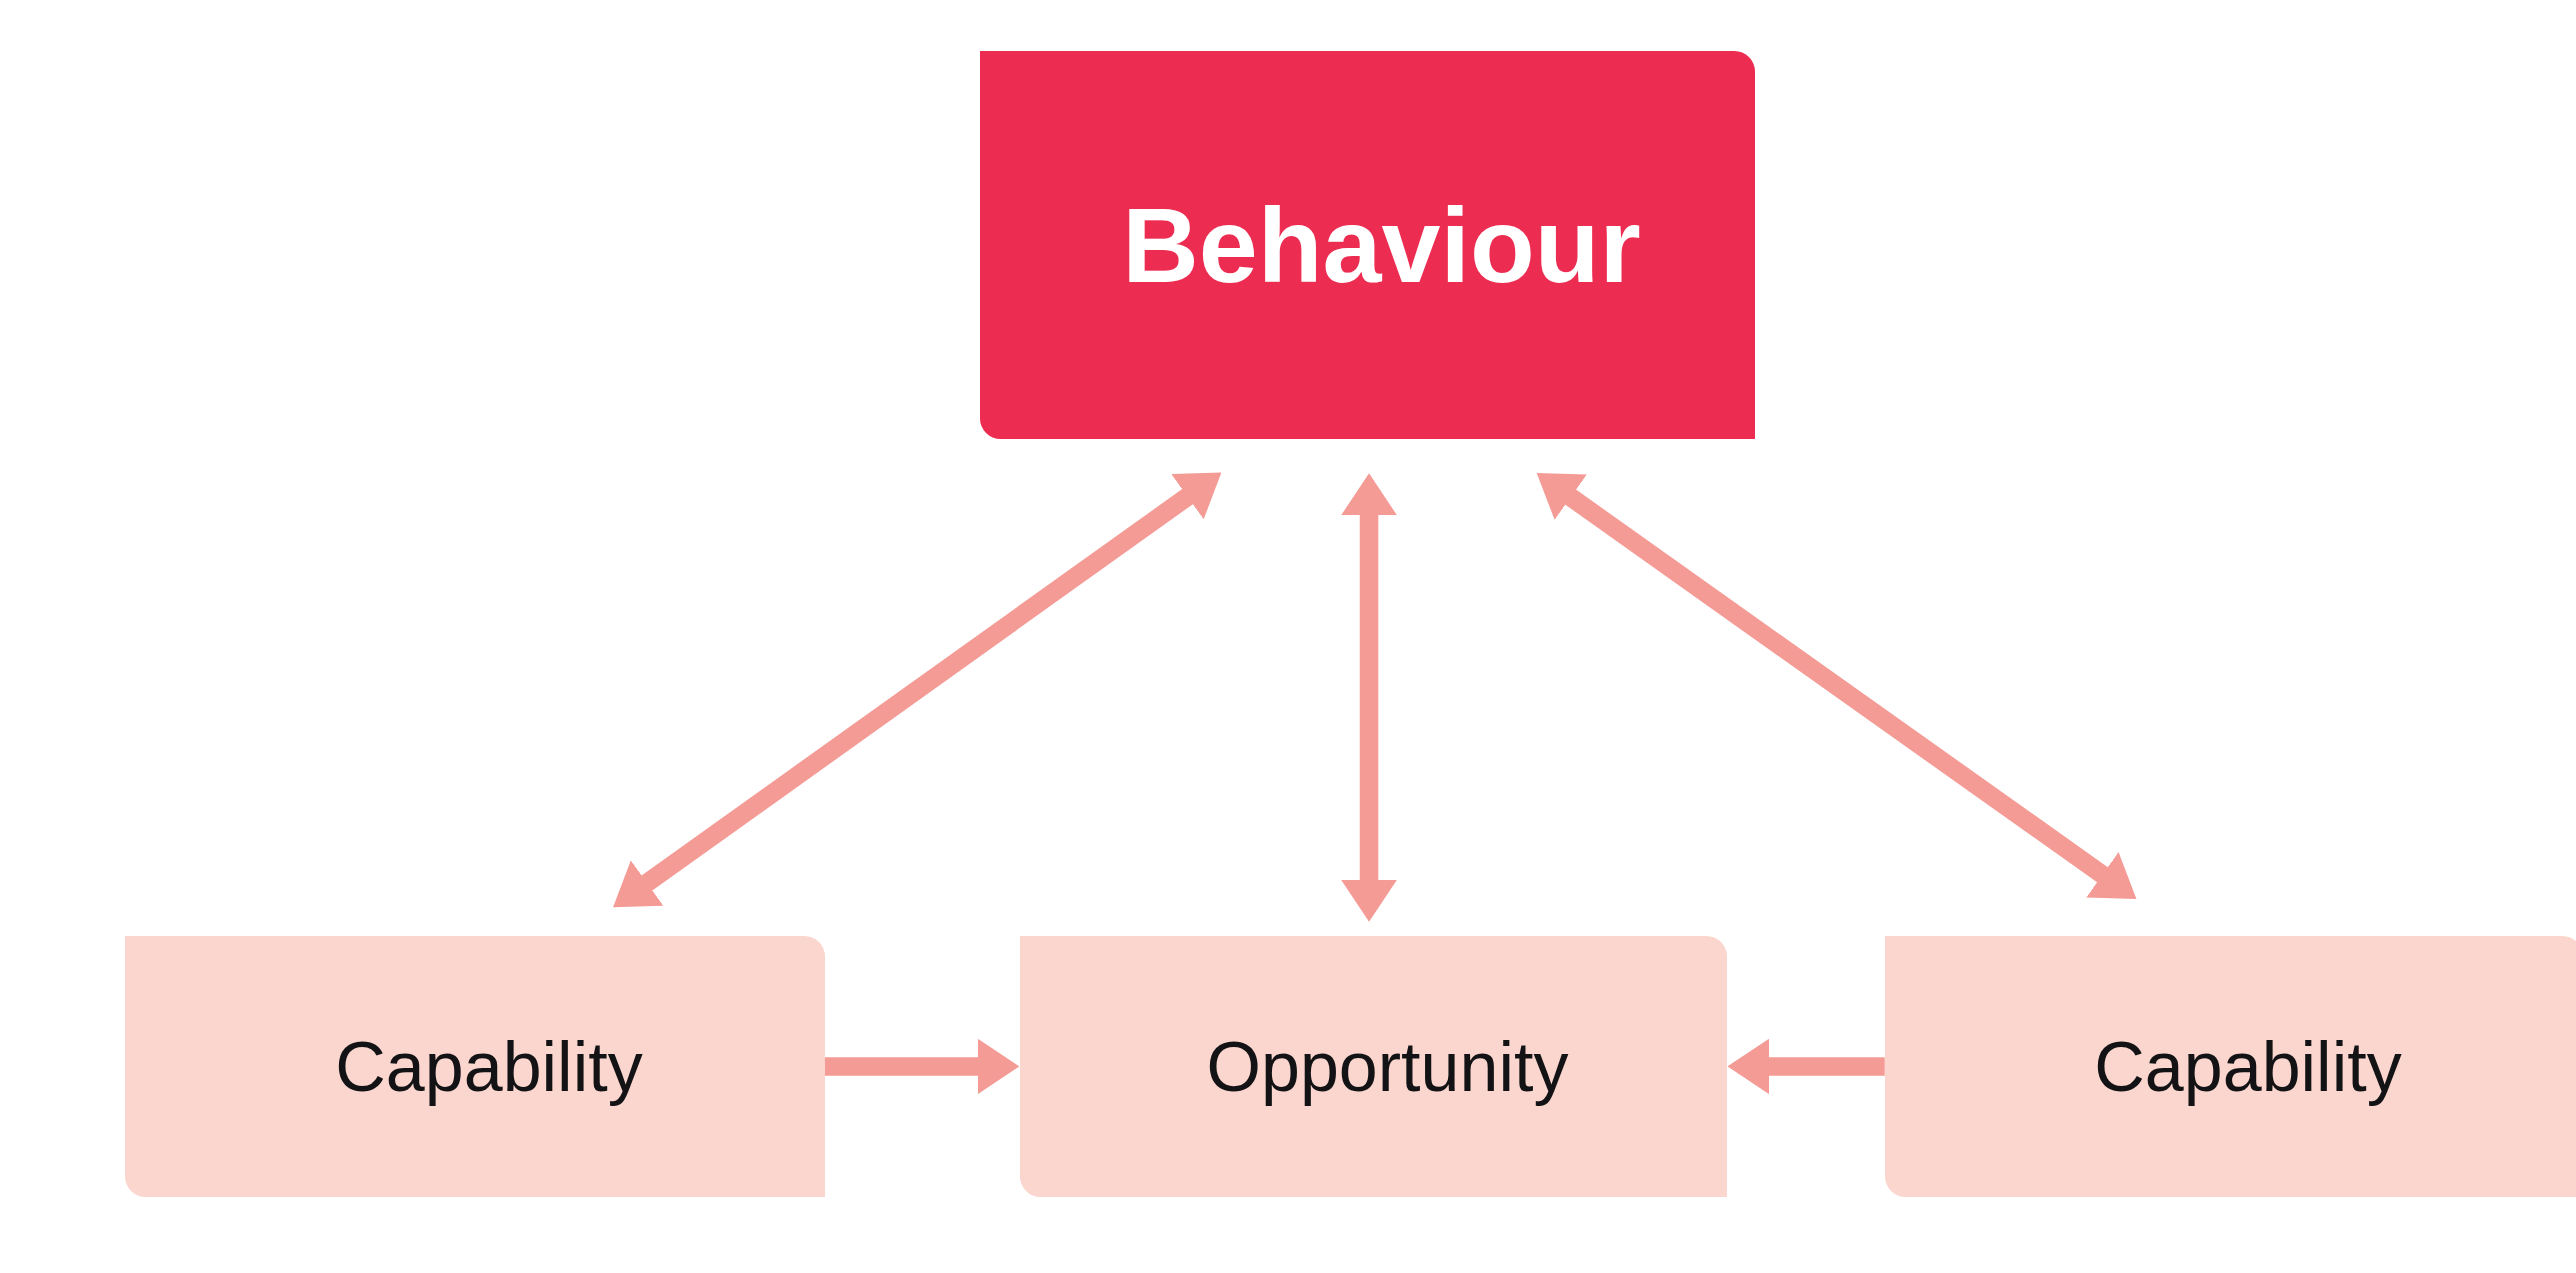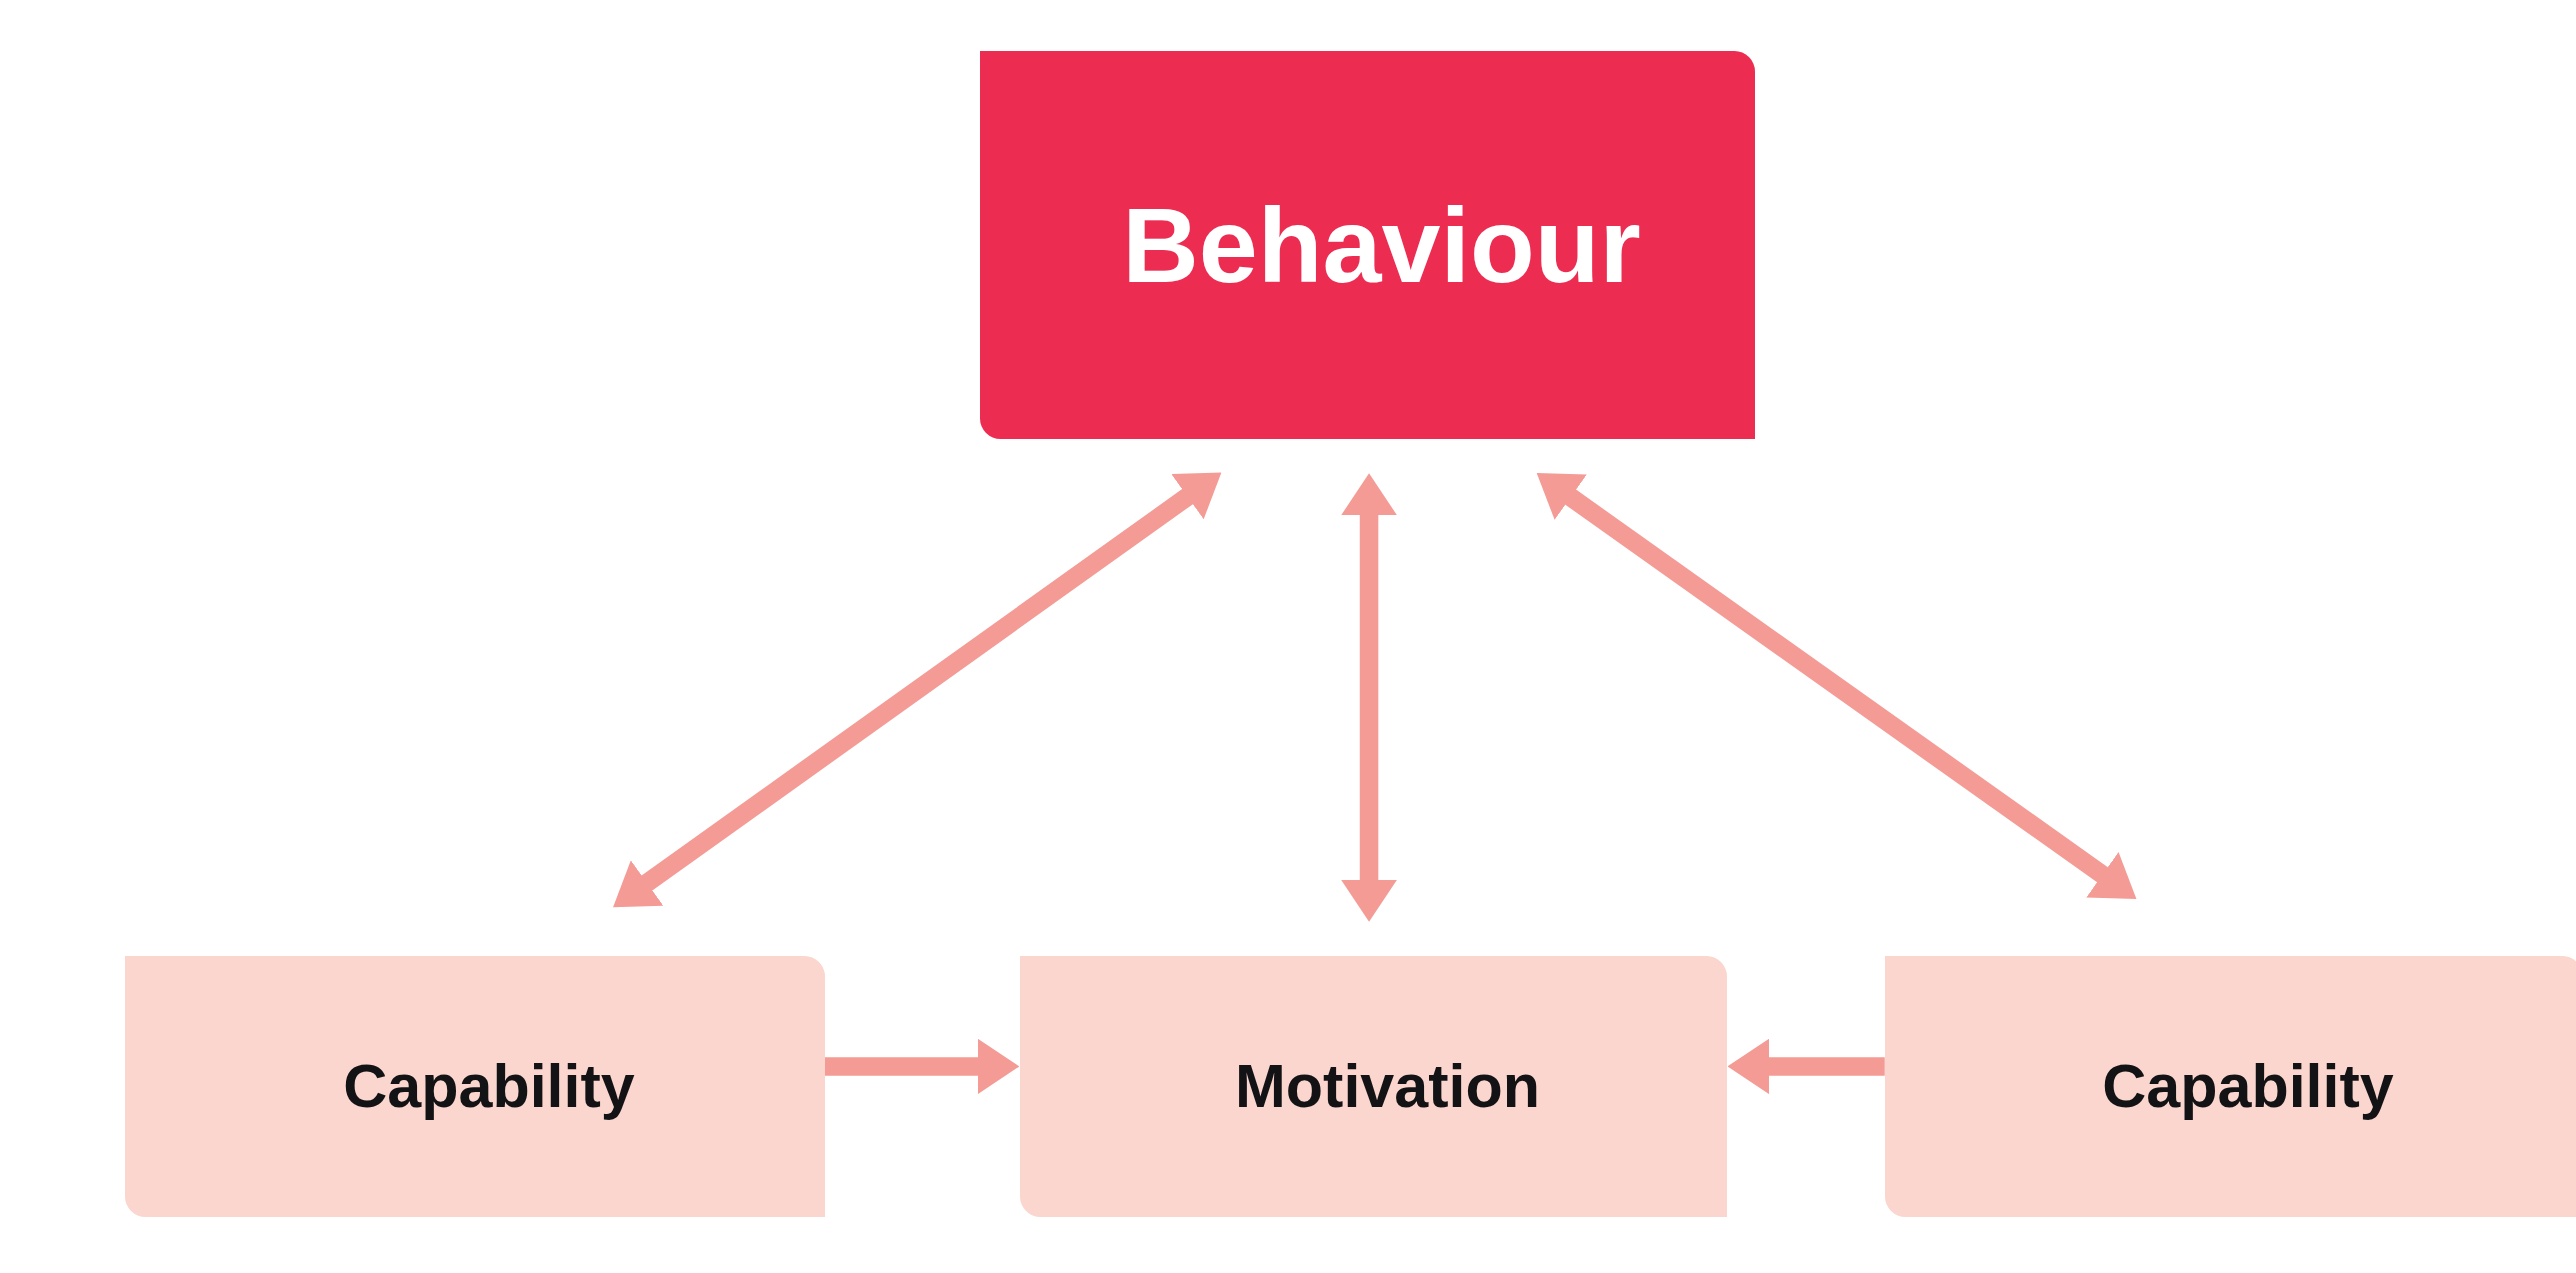--- a/index.html
+++ b/index.html
@@ -32,23 +32,22 @@
     background:var(--primary);
     color:var(--primary-text);
     border-radius:0 20.6px 0 20.6px;
     font-weight:700;
     font-size:106px;
   }
   .node.secondary{
     background:var(--secondary);
     color:var(--secondary-text);
     border-radius:0 20.6px 0 20.6px;
-    font-weight:700;
-    font-size:61px;
-    margin-top:20px;
+    font-weight:400;
+    font-size:70px;
   }
   #node-behaviour{left:980px;top:51px;width:775px;height:388px;}
   #node-capability{left:125px;top:936px;width:700px;height:261px;}
   #node-motivation{left:1020px;top:936px;width:707px;height:261px;}
   #node-opportunity{left:1885px;top:936px;width:698px;height:261px;}
 </style>
 </head>
 <body>
 
 <div class="canvas">
@@ -73,21 +72,21 @@
 
   <div class="node primary" id="node-behaviour">
     <span class="node-label">Behaviour</span>
   </div>
 
   <div class="node secondary" id="node-capability">
     <span class="node-label">Capability</span>
   </div>
 
   <div class="node secondary" id="node-motivation">
-    <span class="node-label">Motivation</span>
+    <span class="node-label">Opportunity</span>
   </div>
 
   <div class="node secondary" id="node-opportunity">
     <span class="node-label">Capability</span>
   </div>
 
 </div>
 
 
 </body></html>

